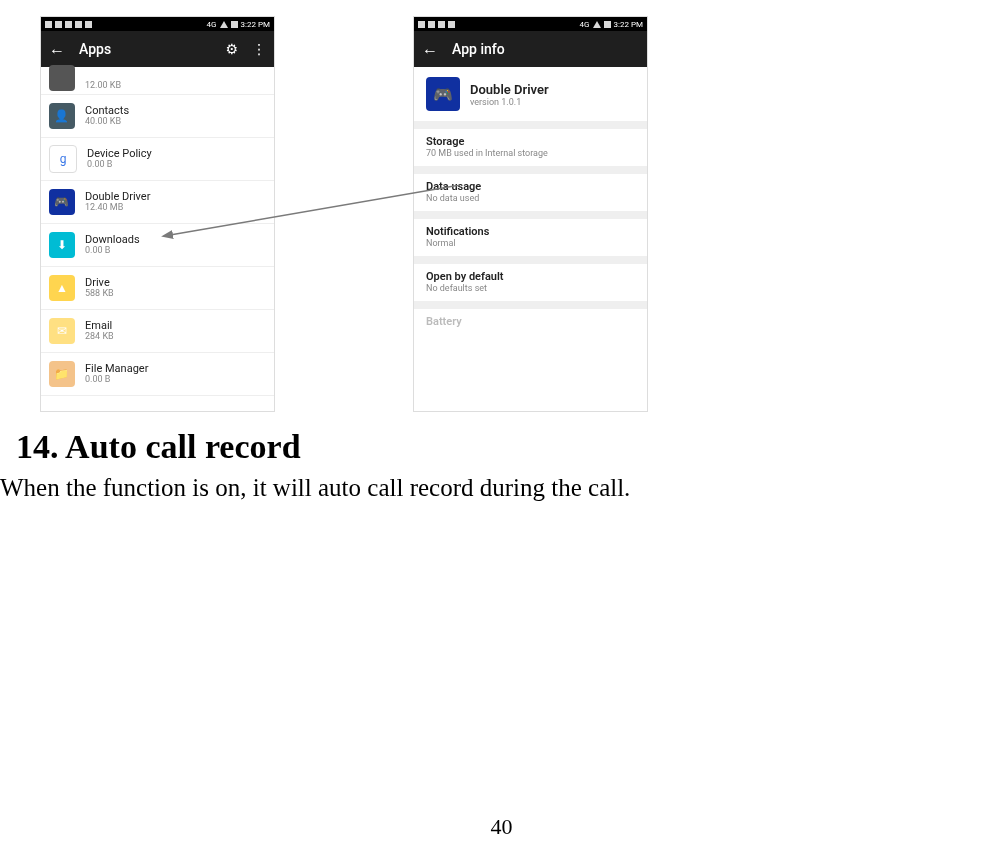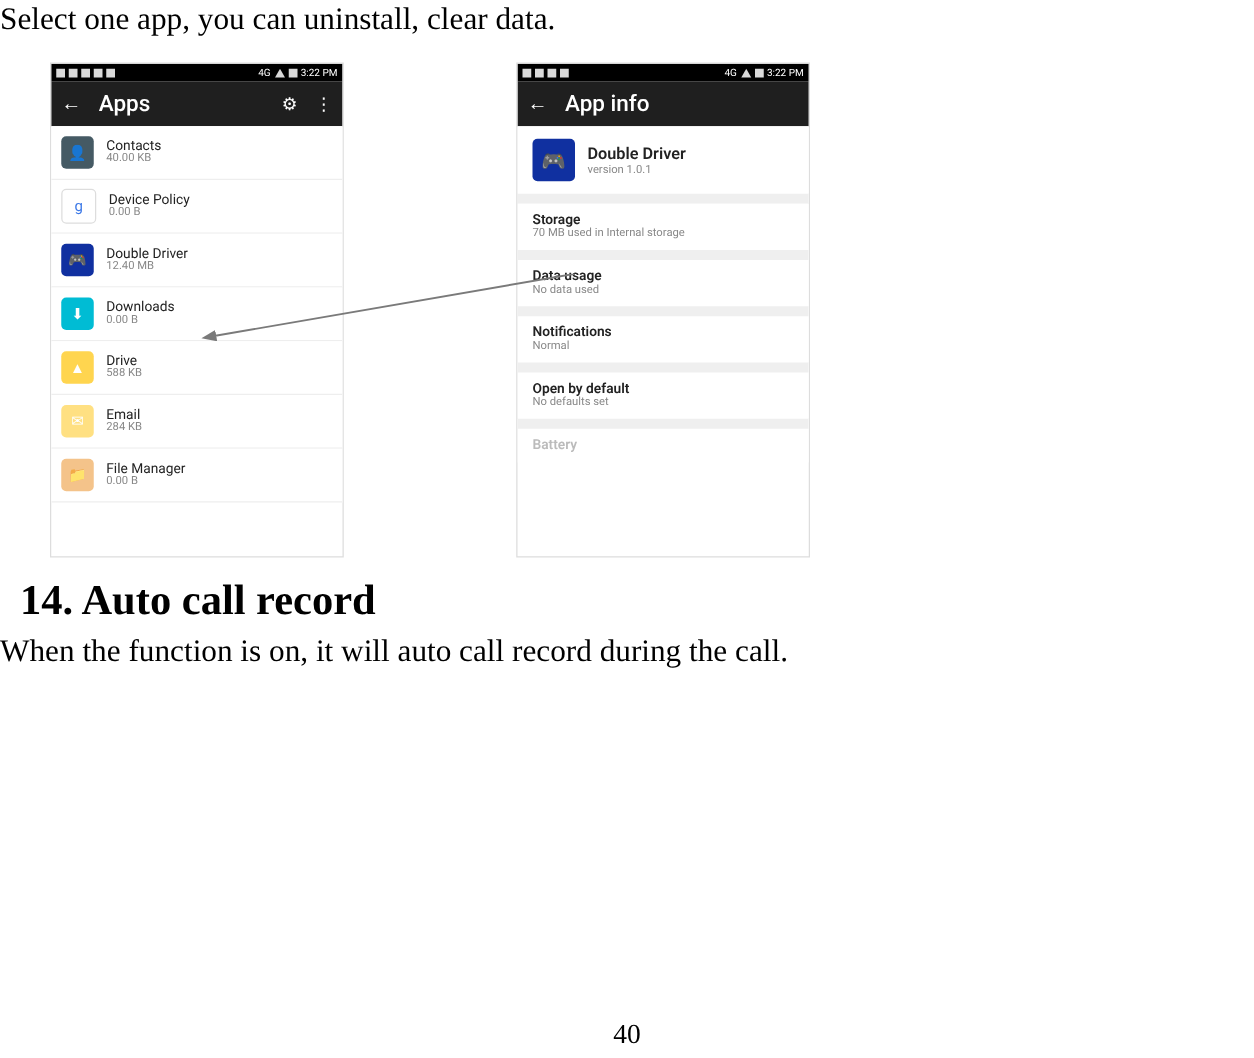--- a/index.html
+++ b/index.html
@@ -63,21 +63,21 @@
   
   .actionbar {
     height: 36px;
     background: #1f1f1f;
     color: #fff;
     display: flex;
     align-items: center;
     padding: 0 8px;
     gap: 14px;
   }
-  .actionbar .ab-title { font-size: 18px; font-weight: 500; flex: 1; }
+  .actionbar .ab-title { font-size: 14px; font-weight: 500; flex: 1; }
   .ab-arrow {
     font-size: 16px; line-height: 1;
   }
   .ab-gear, .ab-more { font-size: 14px; }
 
   
   .applist { background: #fafafa; }
   .app-row {
     display: flex;
     align-items: center;
@@ -146,21 +146,20 @@
     bottom: 6px;
     width:100%;
     text-align:center;
     font-size:22px;
   }
 </style>
 </head>
 <body>
 
 <div class="page">
-  <div class="intro">Select one app, you can uninstall, clear data.</div>
 
   <div class="shots-row">
 
     <div class="phone phone-left">
       <div class="statusbar">
         <div class="sb-left">
           <span class="sb-ico"></span>
           <span class="sb-ico"></span>
           <span class="sb-ico"></span>
           <span class="sb-ico"></span>
@@ -173,20 +172,27 @@
           <span>3:22 PM</span>
         </div>
       </div>
       <div class="actionbar">
         <span class="ab-arrow">←</span>
         <span class="ab-title">Apps</span>
         <span class="ab-gear">⚙</span>
         <span class="ab-more">⋮</span>
       </div>
       <div class="applist" id="applist">
+          <div class="app-row cut">
+            <div class="app-icon" style="background: rgb(85, 85, 85);"></div>
+            <div class="app-text">
+              <div class="app-name"></div>
+              <div class="app-sub">12.00 KB</div>
+            </div>
+          </div>
           <div class="app-row">
             <div class="app-icon" style="background: rgb(69, 90, 100);">👤</div>
             <div class="app-text">
               <div class="app-name">Contacts</div>
               <div class="app-sub">40.00 KB</div>
             </div>
           </div>
           <div class="app-row">
             <div class="app-icon" style="background: rgb(255, 255, 255); color: rgb(59, 120, 231); border: 1px solid rgb(221, 221, 221);">g</div>
             <div class="app-text">

